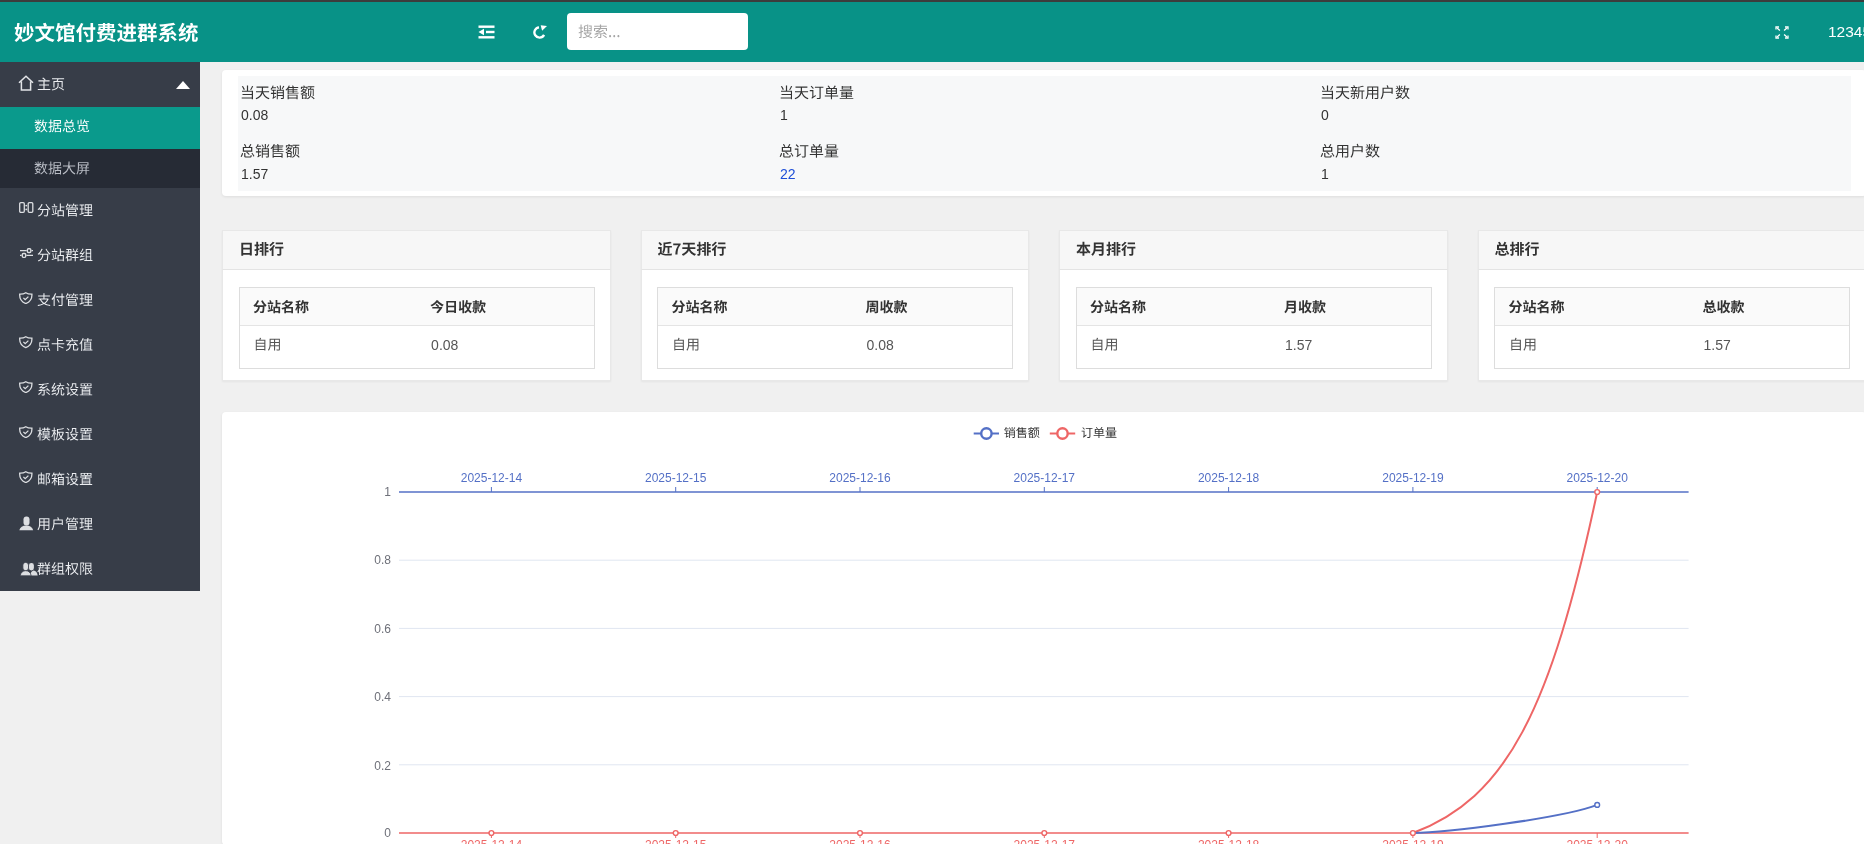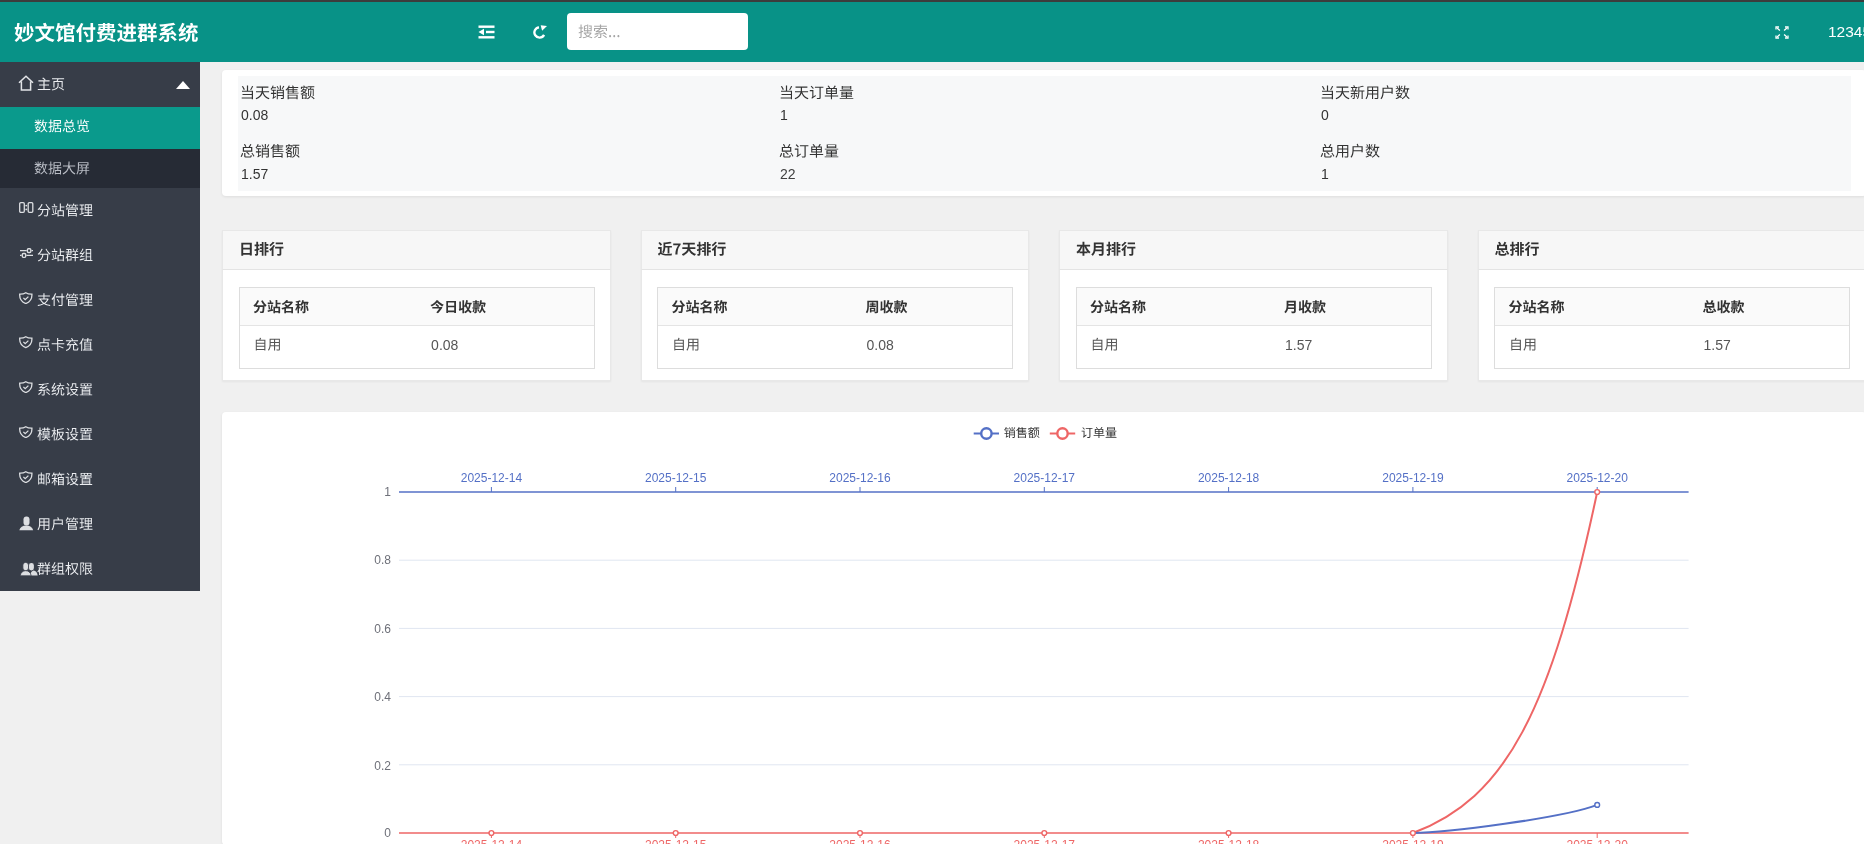--- a/index.html
+++ b/index.html
@@ -73,21 +73,21 @@
 <path d="M10.2 13.6 C10.4 10.6 12 8.9 13.6 8.6 C15.9 8.9 17.3 10.8 17.7 13.6 Z" fill="#dcdee1"></path>
 <rect x="2.9" y="0.4" width="5.6" height="8.3" rx="2.7" fill="#dcdee1" stroke="#383e4a" stroke-width="0.8"></rect>
 <path d="M0.2 13.8 C0.7 10.3 3 8.7 5.7 8.7 C8.4 8.7 10.7 10.3 11.2 13.8 Z" fill="#dcdee1" stroke="#383e4a" stroke-width="0.8"></path>
   </svg>
 <div style="position:absolute;left:222px;top:70px;width:1644px;height:126px;background:#fff;border-radius:4px;box-shadow:0 1px 3px rgba(0,0,0,0.08)"></div>
 <div style="position:absolute;left:238px;top:76px;width:1612.5px;height:115px;background:#f7f8f9"></div>
 <div style="position:absolute;left:241px;top:107px;font-size:14px;line-height:16px;color:#333;font-family:'Liberation Sans',sans-serif">0.08</div>
 <div style="position:absolute;left:780px;top:107px;font-size:14px;line-height:16px;color:#333;font-family:'Liberation Sans',sans-serif">1</div>
 <div style="position:absolute;left:1321px;top:107px;font-size:14px;line-height:16px;color:#333;font-family:'Liberation Sans',sans-serif">0</div>
 <div style="position:absolute;left:241px;top:166px;font-size:14px;line-height:16px;color:#333;font-family:'Liberation Sans',sans-serif">1.57</div>
-<div style="position:absolute;left:780px;top:166px;font-size:14px;line-height:16px;color:#404040;font-family:'Liberation Sans',sans-serif">22</div>
+<div style="position:absolute;left:780px;top:166px;font-size:14px;line-height:16px;color:#1d4ed8;font-family:'Liberation Sans',sans-serif">22</div>
 <div style="position:absolute;left:1321px;top:166px;font-size:14px;line-height:16px;color:#333;font-family:'Liberation Sans',sans-serif">1</div>
 <div style="position:absolute;left:222.0px;top:230px;width:388.5px;height:151px;background:#fff;border:1px solid #e8e8e8;box-sizing:border-box;box-shadow:0 1px 2px rgba(0,0,0,0.05)"></div>
 <div style="position:absolute;left:222.0px;top:230px;width:388.5px;height:40px;background:#f7f7f7;border:1px solid #e8e8e8;border-bottom:1px solid #e4e4e4;box-sizing:border-box"></div>
 <div style="position:absolute;left:238.5px;top:286.5px;width:356px;height:82.5px;background:#fafafa;border:1px solid #dddddd;box-sizing:border-box"></div>
 <div style="position:absolute;left:239.5px;top:325px;width:354px;height:43px;background:#ffffff;border-top:1px solid #e4e4e4;box-sizing:border-box"></div>
 <div style="position:absolute;left:431.1px;top:337px;font-size:14px;line-height:17px;color:#555;font-family:'Liberation Sans',sans-serif">0.08</div>
 <div style="position:absolute;left:640.5px;top:230px;width:388.5px;height:151px;background:#fff;border:1px solid #e8e8e8;box-sizing:border-box;box-shadow:0 1px 2px rgba(0,0,0,0.05)"></div>
 <div style="position:absolute;left:640.5px;top:230px;width:388.5px;height:40px;background:#f7f7f7;border:1px solid #e8e8e8;border-bottom:1px solid #e4e4e4;box-sizing:border-box"></div>
 <div style="position:absolute;left:657.0px;top:286.5px;width:356px;height:82.5px;background:#fafafa;border:1px solid #dddddd;box-sizing:border-box"></div>
 <div style="position:absolute;left:658.0px;top:325px;width:354px;height:43px;background:#ffffff;border-top:1px solid #e4e4e4;box-sizing:border-box"></div>

